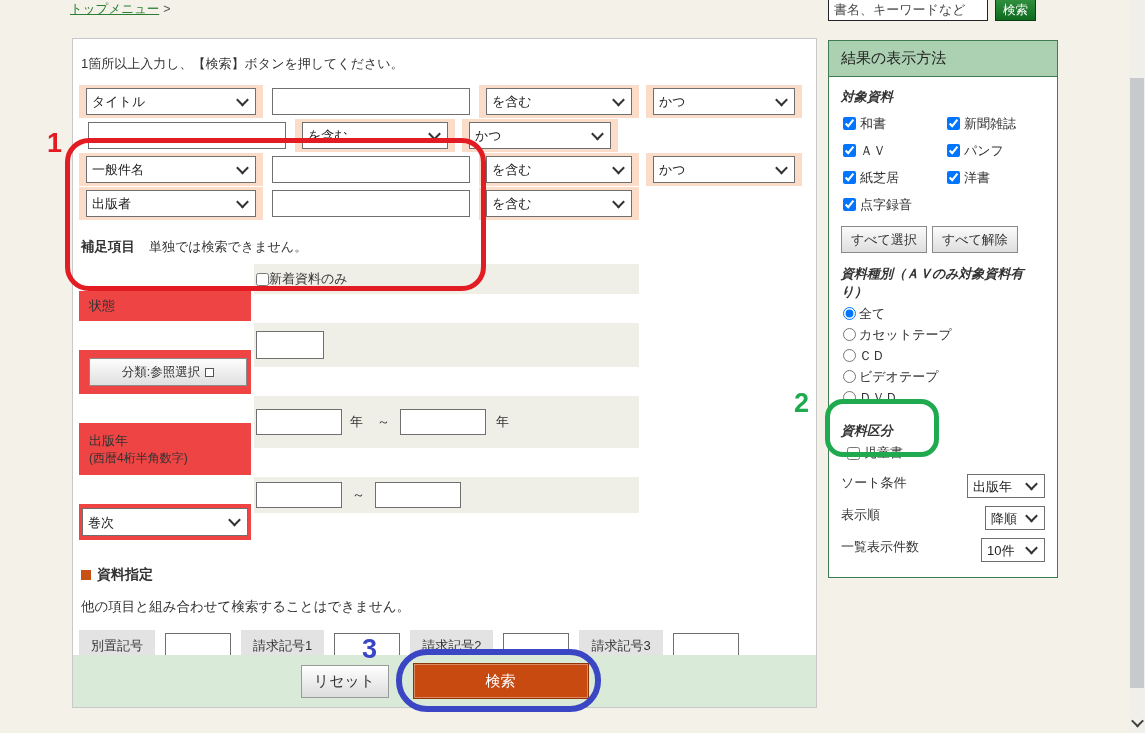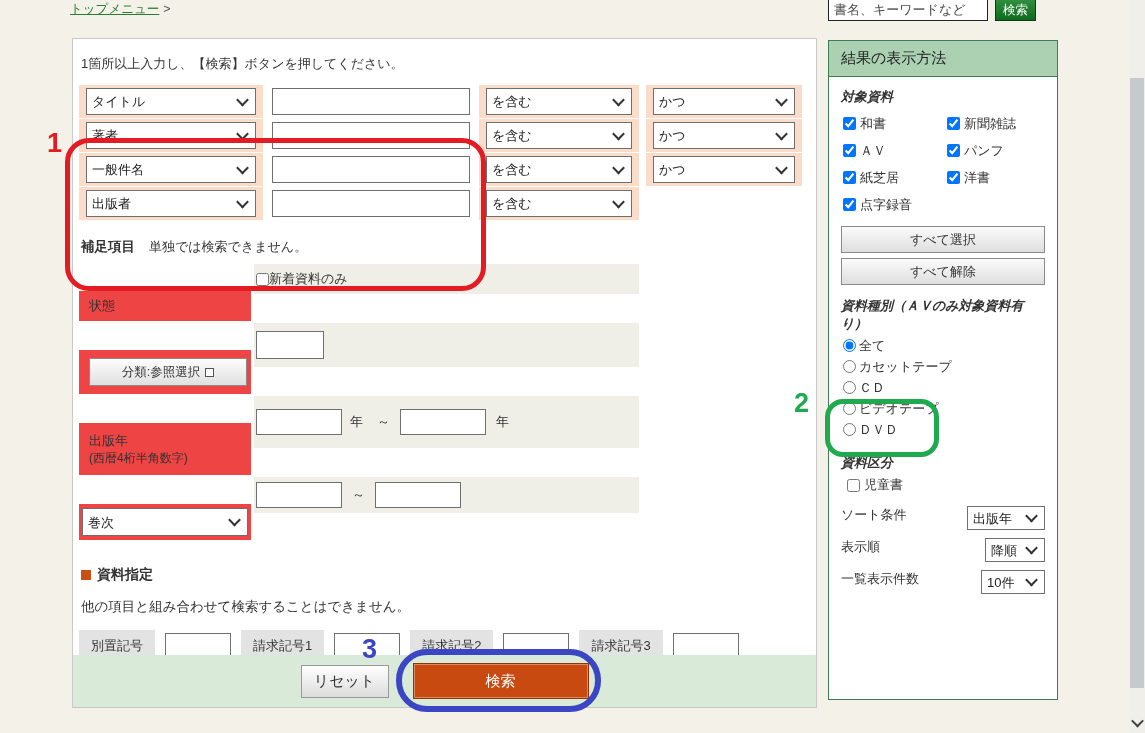--- a/index.html
+++ b/index.html
@@ -124,33 +124,33 @@
     background:linear-gradient(#ffffff,#dcdcdc); border:1px solid #9a9a9a;
   }
   .search-btn {
     width:176px; height:36px; font-size:15px; color:#fff; cursor:pointer;
     background:#c84a10; border:1px solid #8f3406;
     box-shadow:inset 0 0 0 1px rgba(255,255,255,.35);
   }
 
   
   .sidebar {
-    position:absolute; left:828px; top:40px; width:230px; height:660px;
+    position:absolute; left:828px; top:40px; width:230px; height:538px;
     background:#fff; border:1px solid #3e7d52;
   }
   .sb-header {
     height:36px; background:#abd1b2; border-bottom:1px solid #3e7d52;
     display:flex; align-items:center; padding-left:12px; font-size:15px; color:#222;
   }
   .sb-body { padding:11px 12px 0 12px; font-size:13px; }
   .sb-bold { font-weight:bold; font-size:13px;font-style:italic; }
   .chk-grid { display:grid; grid-template-columns:104px auto; margin:4px 0 2px 2px; }
   .chk-item { display:flex; align-items:center; gap:4px; height:27px; }
   .chk-item input, .radio-item input { width:13px; height:13px; cursor:pointer; margin:0; }
-  .sb-btn-row { display:flex; gap:5px; margin:8px 0 12px 0;flex-direction:column; }
+  .sb-btn-row { display:flex; gap:5px; margin:8px 0 12px 0; }
   .sb-btn {
     height:27px; padding:0 9px; font-size:13px; color:#333; cursor:pointer;
     background:linear-gradient(#fbfbfb,#dedede); border:1px solid #8a8a8a;
   }
   .radio-list { margin:2px 0 0 2px; }
   .radio-item { display:flex; align-items:center; gap:3px; height:21px; cursor:default; }
   .division { margin-top:14px; }
   .division .chk-item { height:20px; margin:3px 0 0 6px; }
   .sb-select-row { display:flex; align-items:flex-start; justify-content:space-between; margin-top:11px; }
   .sb-select-row .sel { height:24px; }
@@ -206,23 +206,20 @@
       <div class="cell c3">
           <span class="sel"><select><option>を含む</option></select></span>
         </div>
       <div class="cgap"></div>
       <div class="cell c4">
           <span class="sel"><select><option>かつ</option></select></span>
         </div>
     </div>
 
     <div class="search-row">
-      <div class="cell c1">
-          <span class="sel"><select><option>著者</option></select></span>
-        </div>
       <div class="cell c2">
           <input class="txt" type="text" style="">
         </div>
       <div class="cell c3">
           <span class="sel"><select><option>を含む</option></select></span>
         </div>
       <div class="cgap"></div>
       <div class="cell c4">
           <span class="sel"><select><option>かつ</option></select></span>
         </div>

